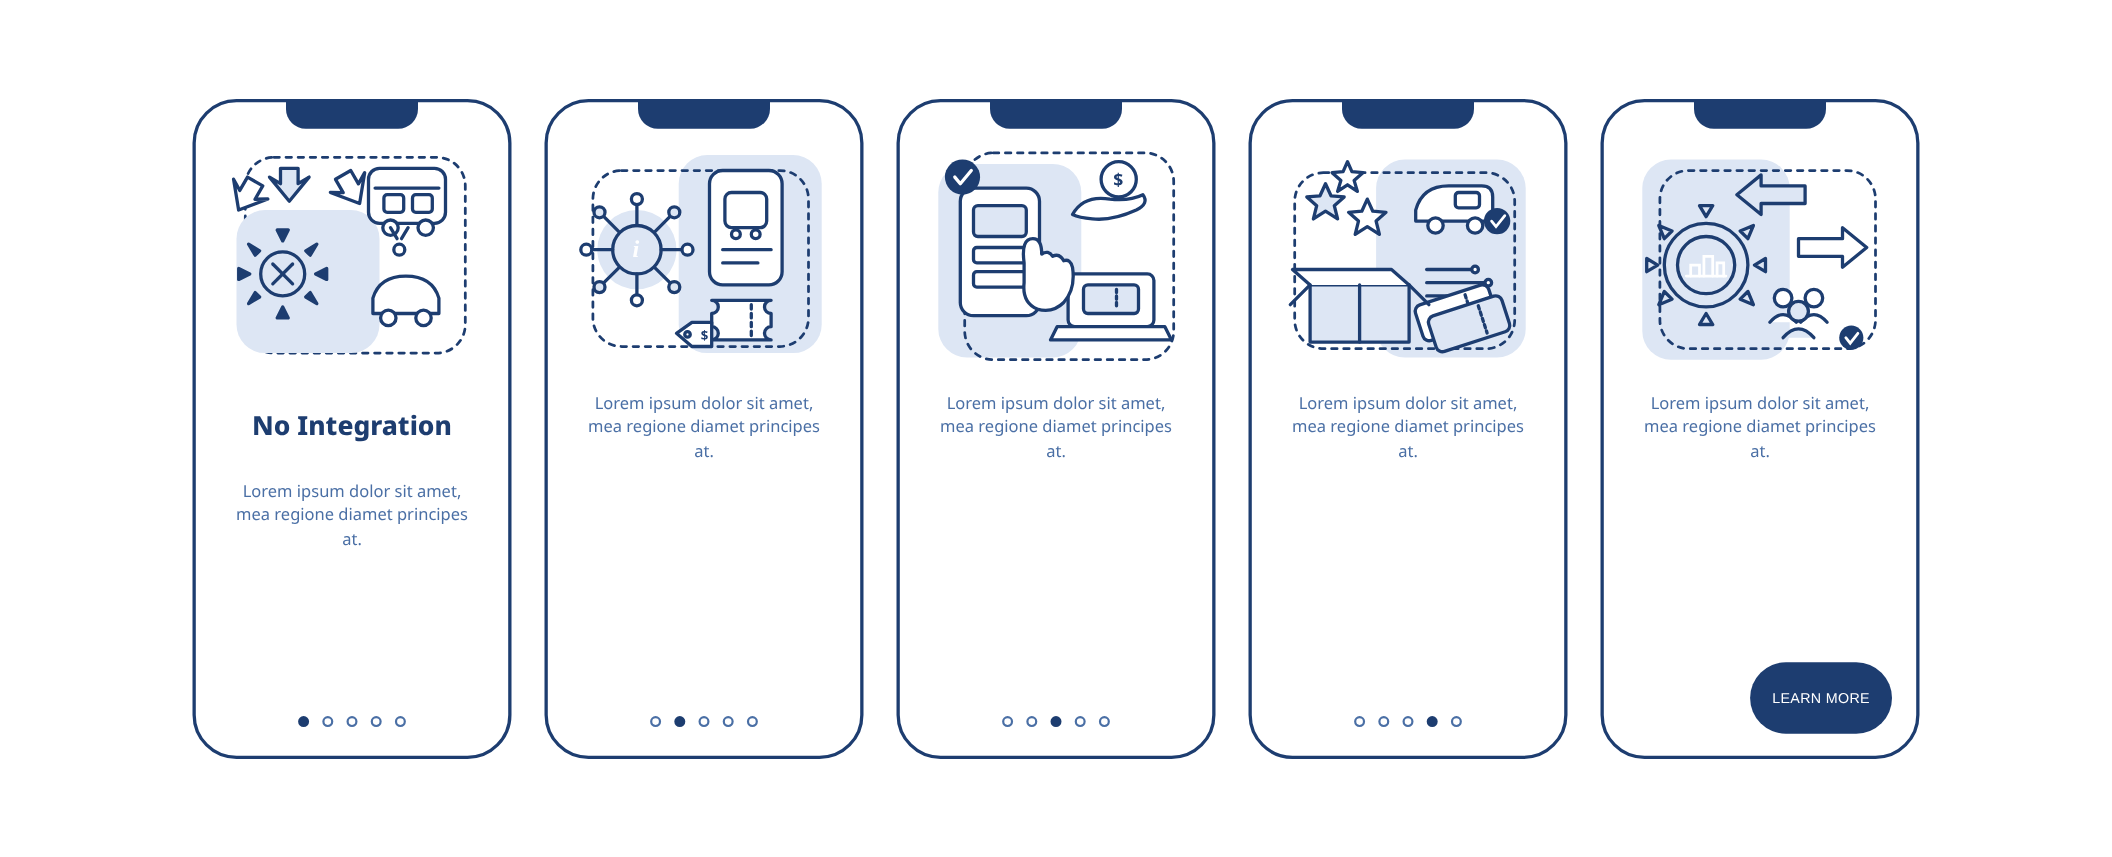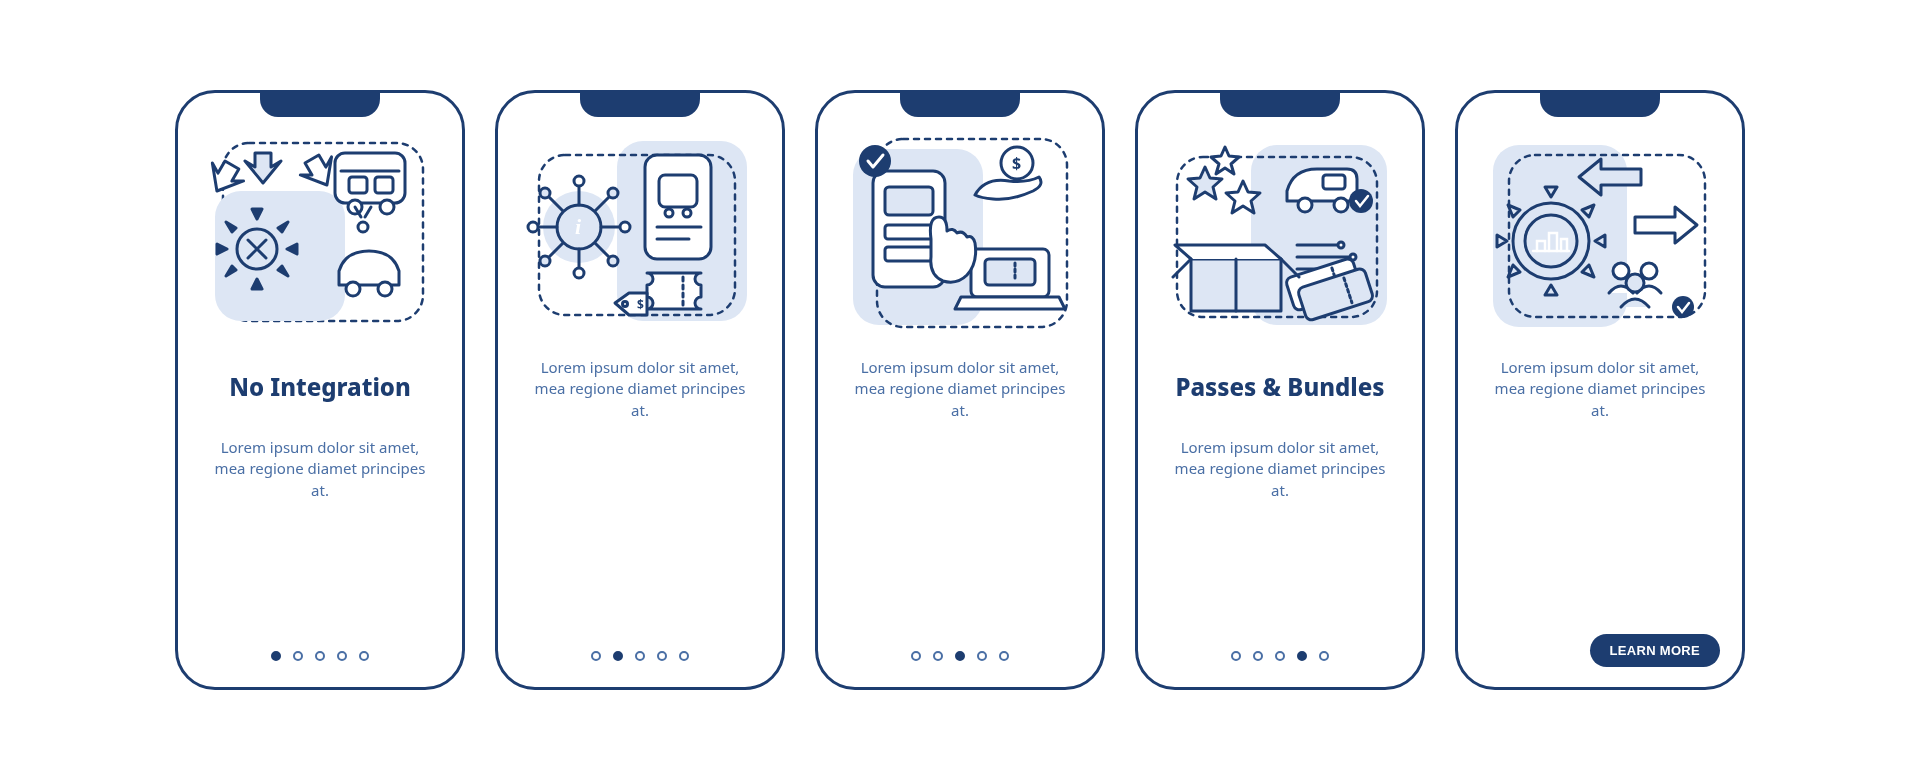--- a/index.html
+++ b/index.html
@@ -51,21 +51,21 @@
     display:flex;justify-content:center;gap:12px;
   }
   .dot{
     width:10px;height:10px;border-radius:50%;
     border:2px solid var(--ink2);box-sizing:border-box;background:#fff;
   }
   .dot.on{background:var(--ink);border-color:var(--ink);}
   .cta{
     position:absolute;bottom:20px;right:22px;
     background:var(--ink);color:#fff;border:none;border-radius:999px;
-    padding:9px 20px;font-size:13px;font-weight:700;letter-spacing:.3px;
+    padding:25px 20px;font-size:13px;font-weight:400;letter-spacing:.3px;
   }
   
   .st{stroke:var(--ink);stroke-width:3;fill:none;stroke-linecap:round;stroke-linejoin:round;}
   .sf{fill:var(--fill);}
   .sw{fill:#fff;}
   .sd{stroke:var(--ink);stroke-width:2.5;fill:none;stroke-dasharray:5 6;stroke-linecap:round;}
 </style>
 </head>
 <body>
 
@@ -284,21 +284,20 @@
           <path class="st sf" d="M0 -16 l5 11 12 1 -9 8 3 12 -11 -7 -11 7 3 -12 -9 -8 12 -1z"></path>
         </g>
         <g transform="translate(78,66)">
           <path class="st sw" d="M0 -16 l5 11 12 1 -9 8 3 12 -11 -7 -11 7 3 -12 -9 -8 12 -1z"></path>
         </g>
         <g transform="translate(60,30)">
           <path class="st sw" d="M0 -14 l4 9 10 1 -8 7 3 10 -9 -6 -9 6 3 -10 -8 -7 10 -1z"></path>
         </g>
       </svg>
     </div>
-    <div class="title">Passes &amp; Bundles</div>
     <div class="body">Lorem ipsum dolor sit amet, mea regione diamet principes at.</div>
     <div class="dots">
       <span class="dot"></span>
       <span class="dot"></span>
       <span class="dot"></span>
       <span class="dot on"></span>
       <span class="dot"></span>
     </div>
   </div>
 

